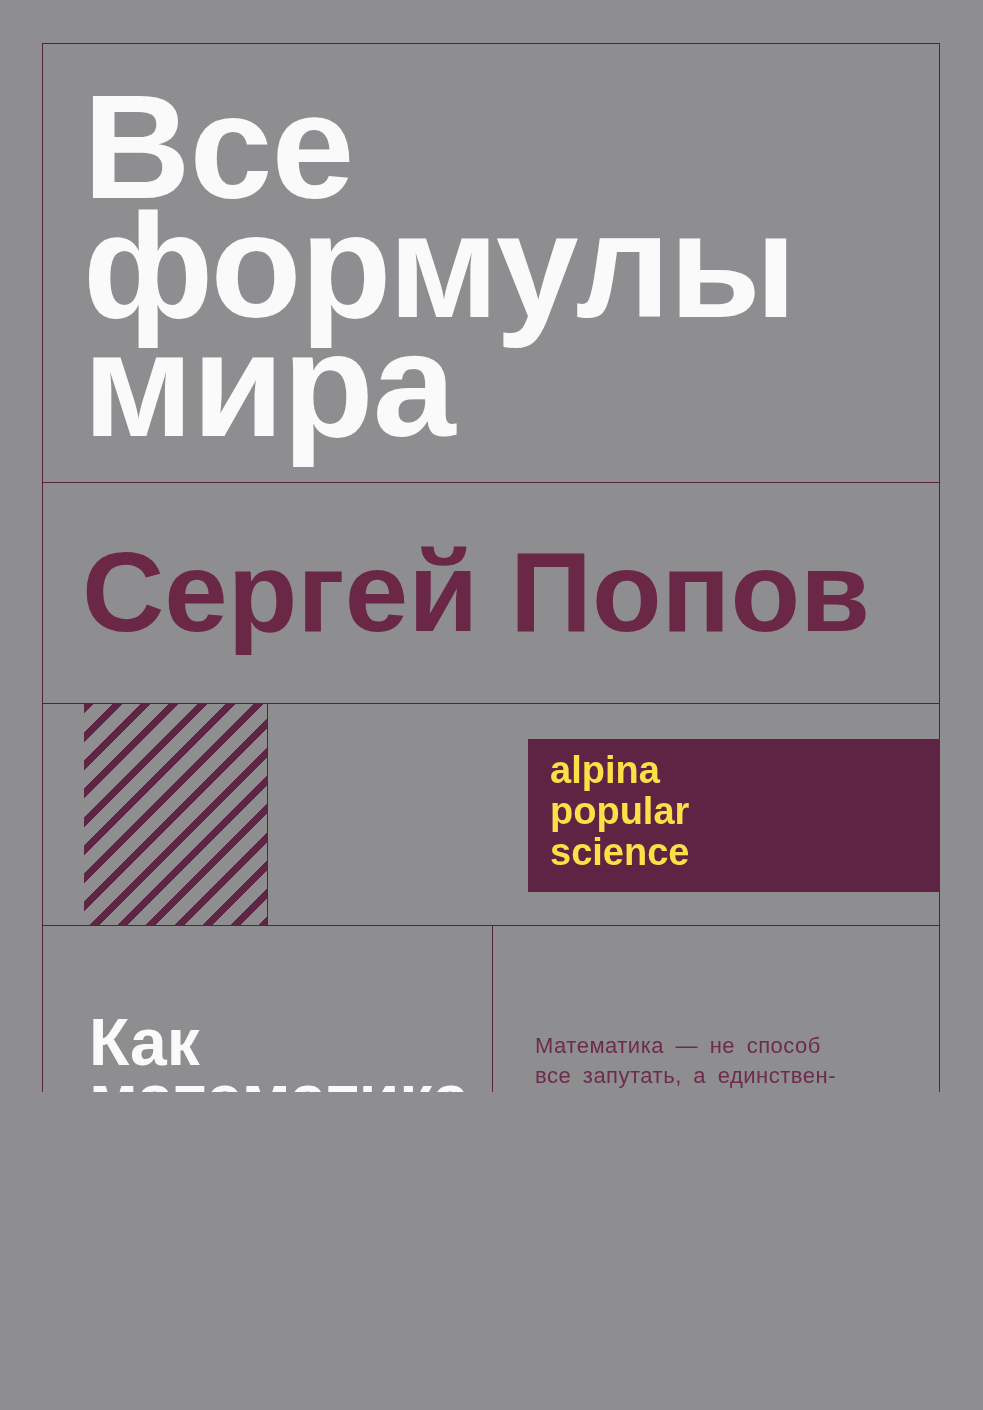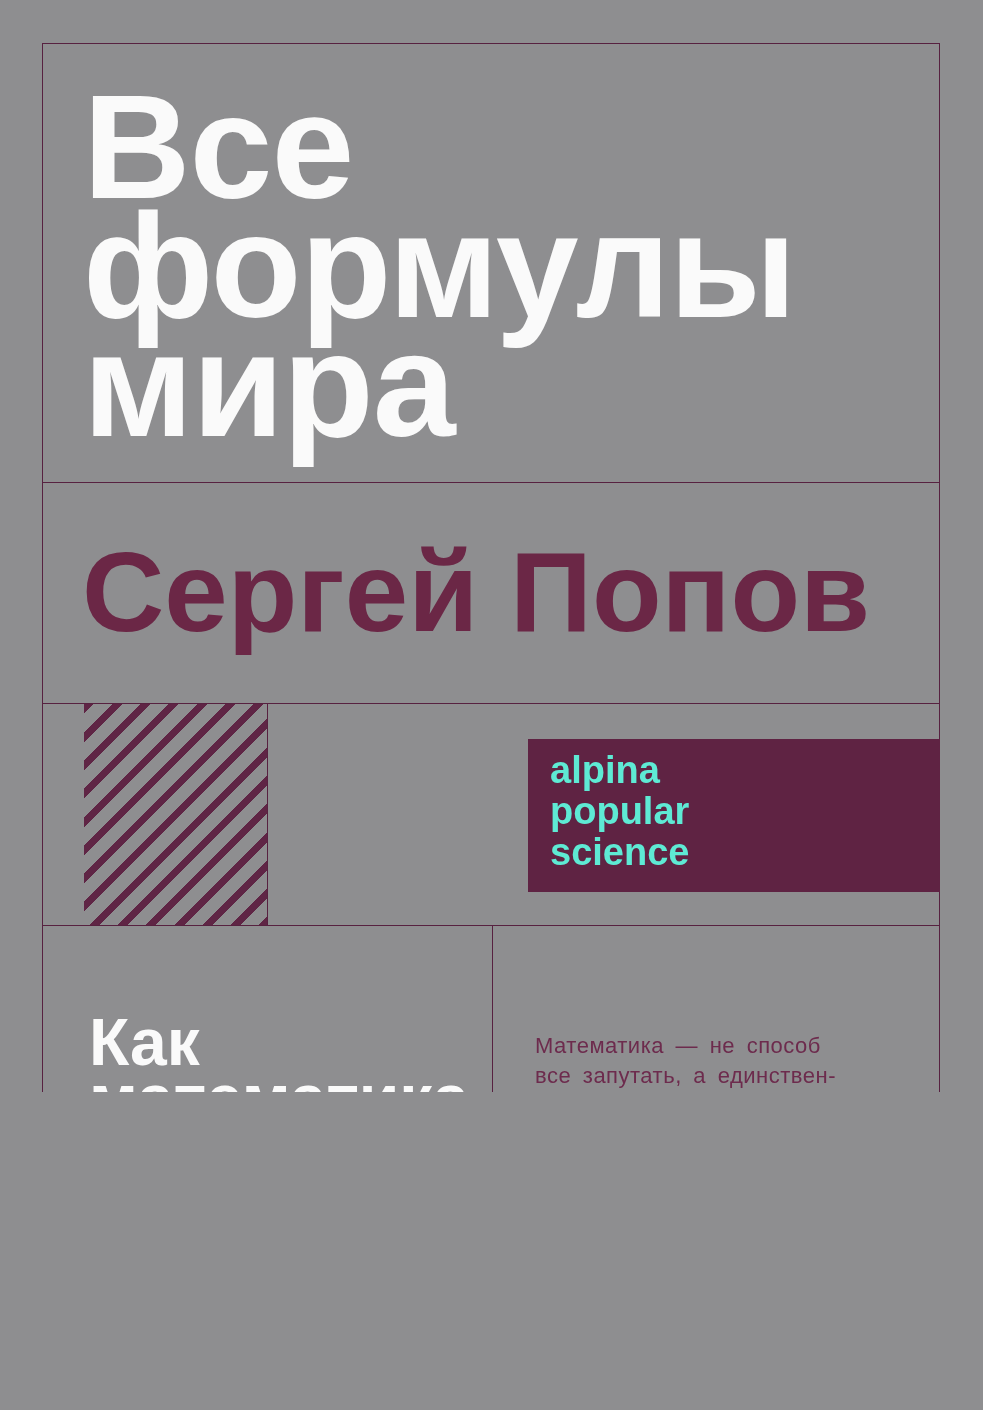--- a/index.html
+++ b/index.html
@@ -52,21 +52,21 @@
     position:absolute;
     left:485px;right:-1px;
     top:35px;height:153px;
     background:#5f2343;
   }
   .logo-text{
     padding:11px 0 0 22px;
     font-size:38px;
     line-height:41px;
     font-weight:bold;
-    color:#5eead4;
+    color:#fde047;
     white-space:pre-line;
   }
   .vdivider{
     position:absolute;
     left:449px;top:0;bottom:0;
     width:1px;background:#572140;
   }
   .subtitle{
     position:absolute;
     left:46px;top:0;

